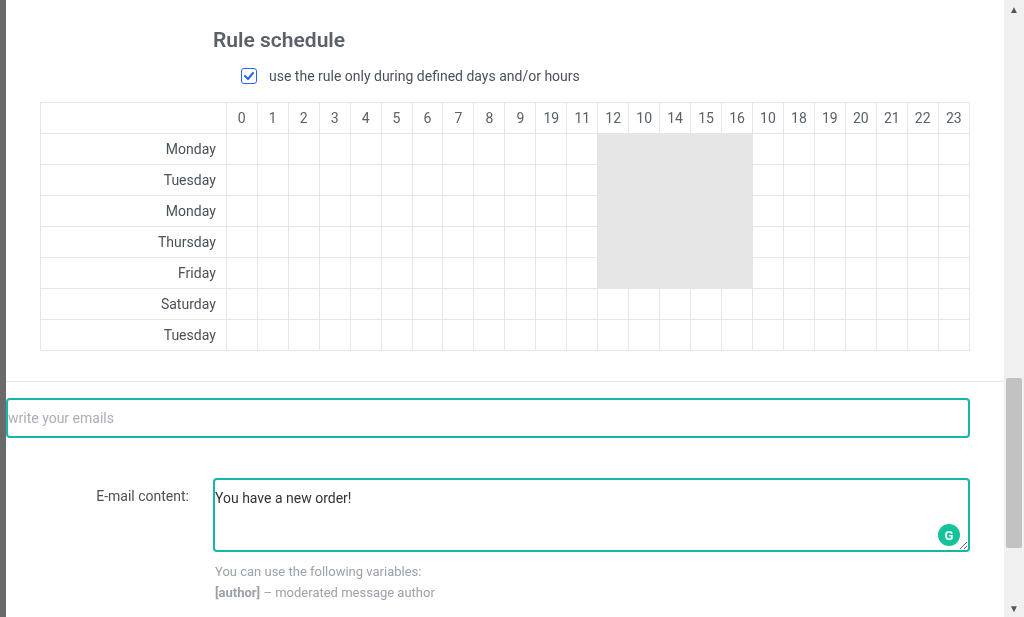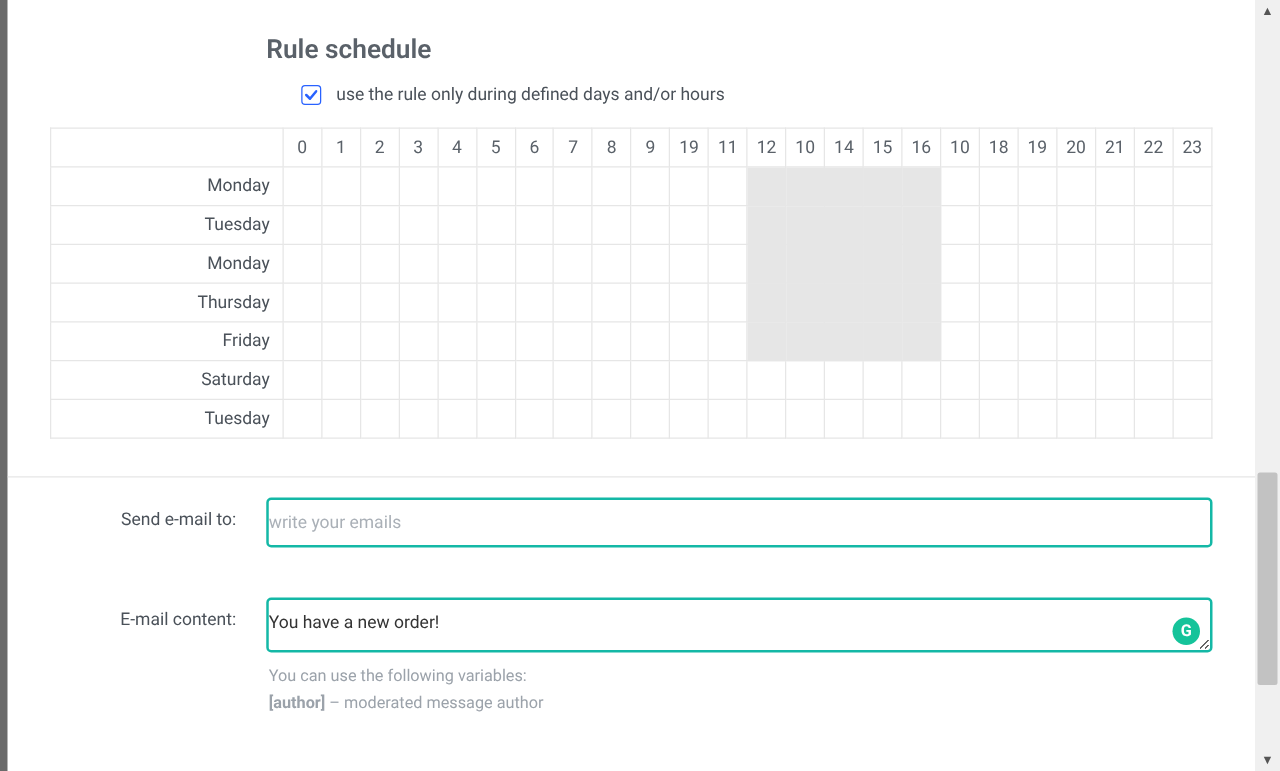--- a/index.html
+++ b/index.html
@@ -105,21 +105,21 @@
       width: 100%;
       padding: 10px 0;
       border: 2px solid #14b8a6;
       border-radius: 4px;
       font-size: 14px;
       color: #333;
       font-family: inherit;
     }
     .text-input::placeholder { color: #aab0b7; }
     .textarea-wrap { position: relative; }
-    textarea.text-input { resize: both; height: 44px; }
+    textarea.text-input { resize: both; height: 74px; }
     .grammarly-badge {
       position: absolute;
       right: 10px;
       bottom: 10px;
       width: 22px;
       height: 22px;
       border-radius: 50%;
       background: #15c39a;
       color: #fff;
       display: flex;
@@ -413,21 +413,20 @@
             </tr>
           </tbody>
       </table>
     </div>
 
     <hr class="divider">
 
     <div class="section">
 
       <div class="form-row">
-        <div class="form-label">Send e-mail to:</div>
         <div class="form-field">
           <input type="text" class="text-input" placeholder="write your emails" style="">
         </div>
       </div>
 
       <div class="form-row" style="margin-top:24px;">
         <div class="form-label">E-mail content:</div>
         <div class="form-field">
           <div class="textarea-wrap">
             <textarea class="text-input" id="email-content-ta" style="">You have a new order!</textarea>

